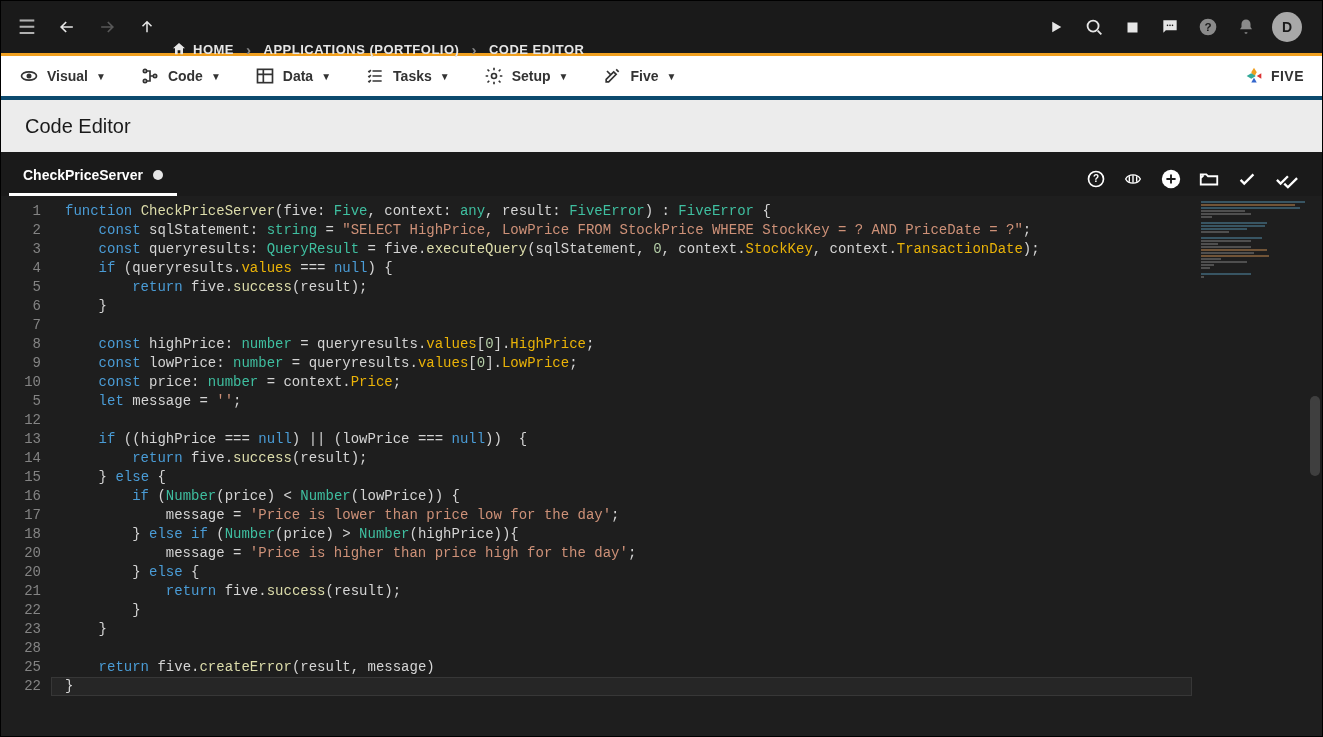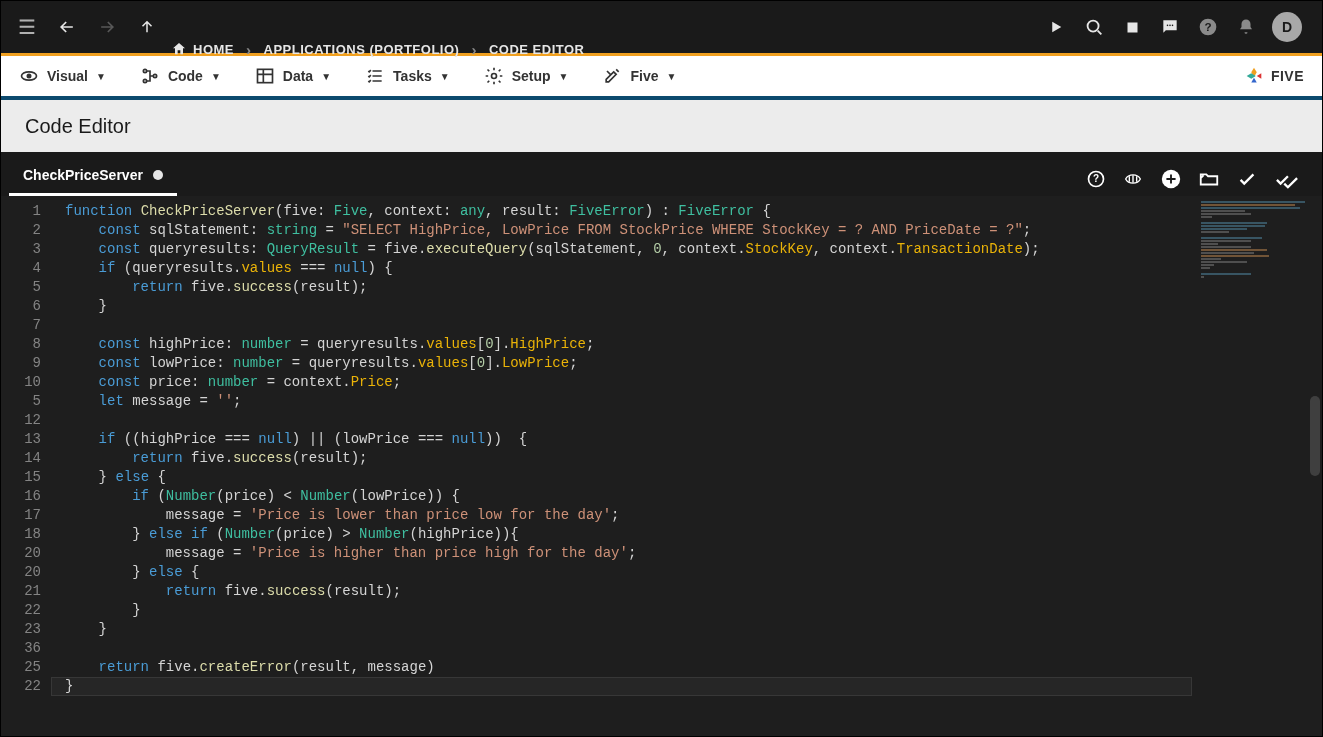--- a/index.html
+++ b/index.html
@@ -330,21 +330,21 @@
       <div>14</div>
       <div>15</div>
       <div>16</div>
       <div>17</div>
       <div>18</div>
       <div>20</div>
       <div>20</div>
       <div>21</div>
       <div>22</div>
       <div>23</div>
-      <div>36</div>
+      <div>28</div>
       <div>25</div>
       <div>22</div>
     </div>
   <div class="code" id="code"><div><span class="kw">function</span> <span class="fn">CheckPriceServer</span>(five: <span class="ty">Five</span>, context: <span class="ty">any</span>, result: <span class="ty">FiveError</span>) : <span class="ty">FiveError</span> {</div><div>    <span class="kw">const</span> sqlStatement: <span class="ty">string</span> = <span class="st">"SELECT HighPrice, LowPrice FROM StockPrice WHERE StockKey = ? AND PriceDate = ?"</span>;</div><div>    <span class="kw">const</span> queryresults: <span class="ty">QueryResult</span> = five.<span class="fn">executeQuery</span>(sqlStatement, <span class="nu">0</span>, context.<span class="pr">StockKey</span>, context.<span class="pr">TransactionDate</span>);</div><div>    <span class="kw">if</span> (queryresults.<span class="pr">values</span> === <span class="kw">null</span>) {</div><div>        <span class="kw">return</span> five.<span class="fn">success</span>(result);</div><div>    }</div><div>&nbsp;</div><div>    <span class="kw">const</span> highPrice: <span class="ty">number</span> = queryresults.<span class="pr">values</span>[<span class="nu">0</span>].<span class="pr">HighPrice</span>;</div><div>    <span class="kw">const</span> lowPrice: <span class="ty">number</span> = queryresults.<span class="pr">values</span>[<span class="nu">0</span>].<span class="pr">LowPrice</span>;</div><div>    <span class="kw">const</span> price: <span class="ty">number</span> = context.<span class="pr">Price</span>;</div><div>    <span class="kw">let</span> message = <span class="st">''</span>;</div><div>&nbsp;</div><div>    <span class="kw">if</span> ((highPrice === <span class="kw">null</span>) || (lowPrice === <span class="kw">null</span>))  {</div><div>        <span class="kw">return</span> five.<span class="fn">success</span>(result);</div><div>    } <span class="kw">else</span> {</div><div>        <span class="kw">if</span> (<span class="ty">Number</span>(price) &lt; <span class="ty">Number</span>(lowPrice)) {</div><div>            message = <span class="st">'Price is lower than price low for the day'</span>;</div><div>        } <span class="kw">else</span> <span class="kw">if</span> (<span class="ty">Number</span>(price) &gt; <span class="ty">Number</span>(highPrice)){</div><div>            message = <span class="st">'Price is higher than price high for the day'</span>;</div><div>        } <span class="kw">else</span> {</div><div>            <span class="kw">return</span> five.<span class="fn">success</span>(result);</div><div>        }</div><div>    }</div><div>&nbsp;</div><div>    <span class="kw">return</span> five.<span class="fn">createError</span>(result, message)</div><div>}</div><div class="hl-line"></div></div>
   <div class="minimap">
     <div class="mmline"></div>
       <div class="mmline s" style="width:85%"></div>
       <div class="mmline" style="width:90%"></div>
     <div class="mmline b" style="width:40%"></div>
       <div class="mmline b" style="width:45%"></div>

